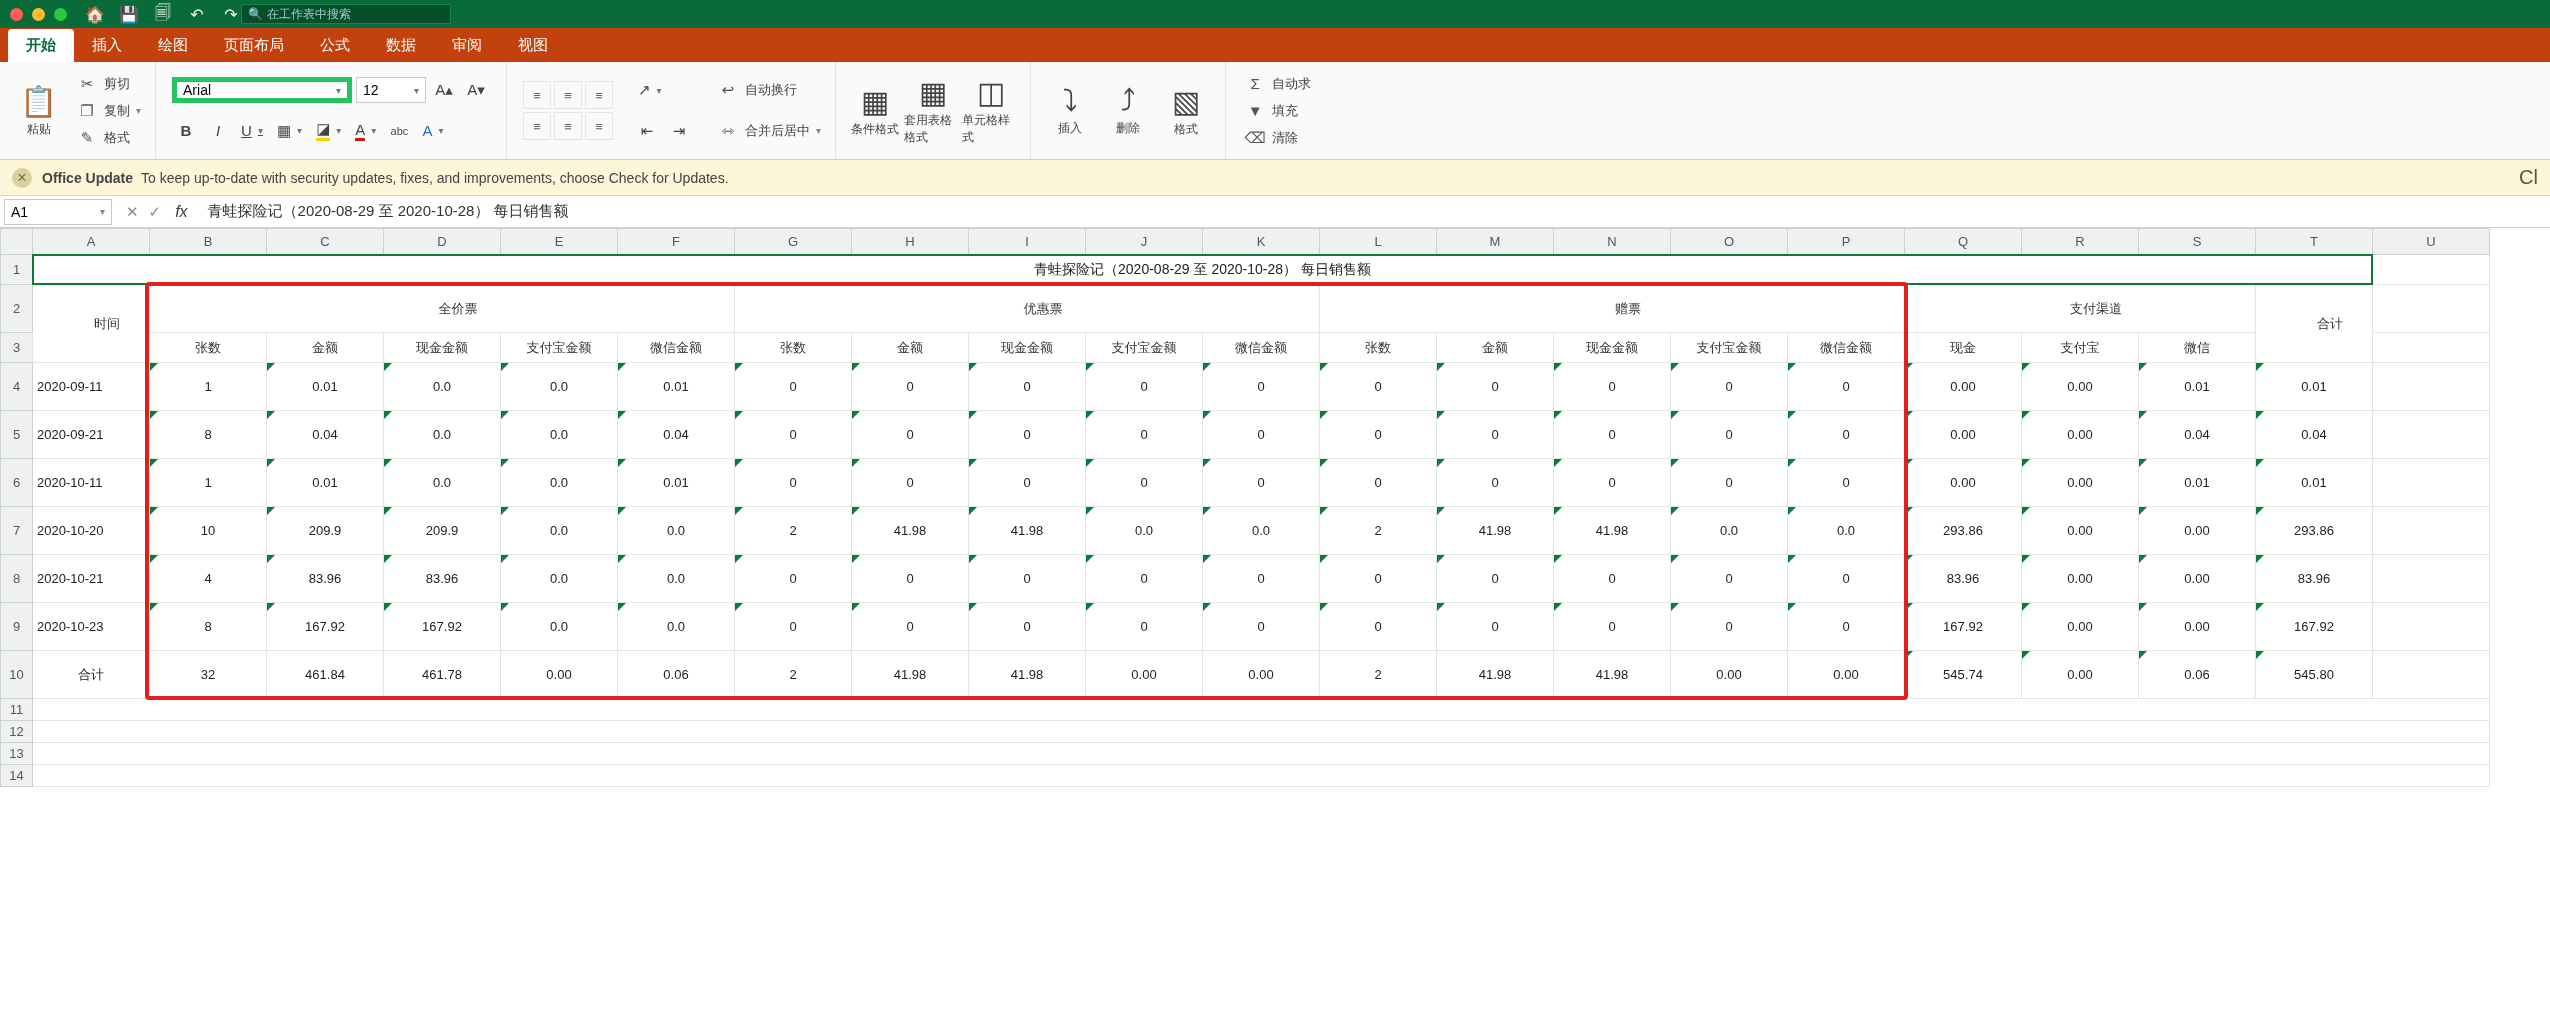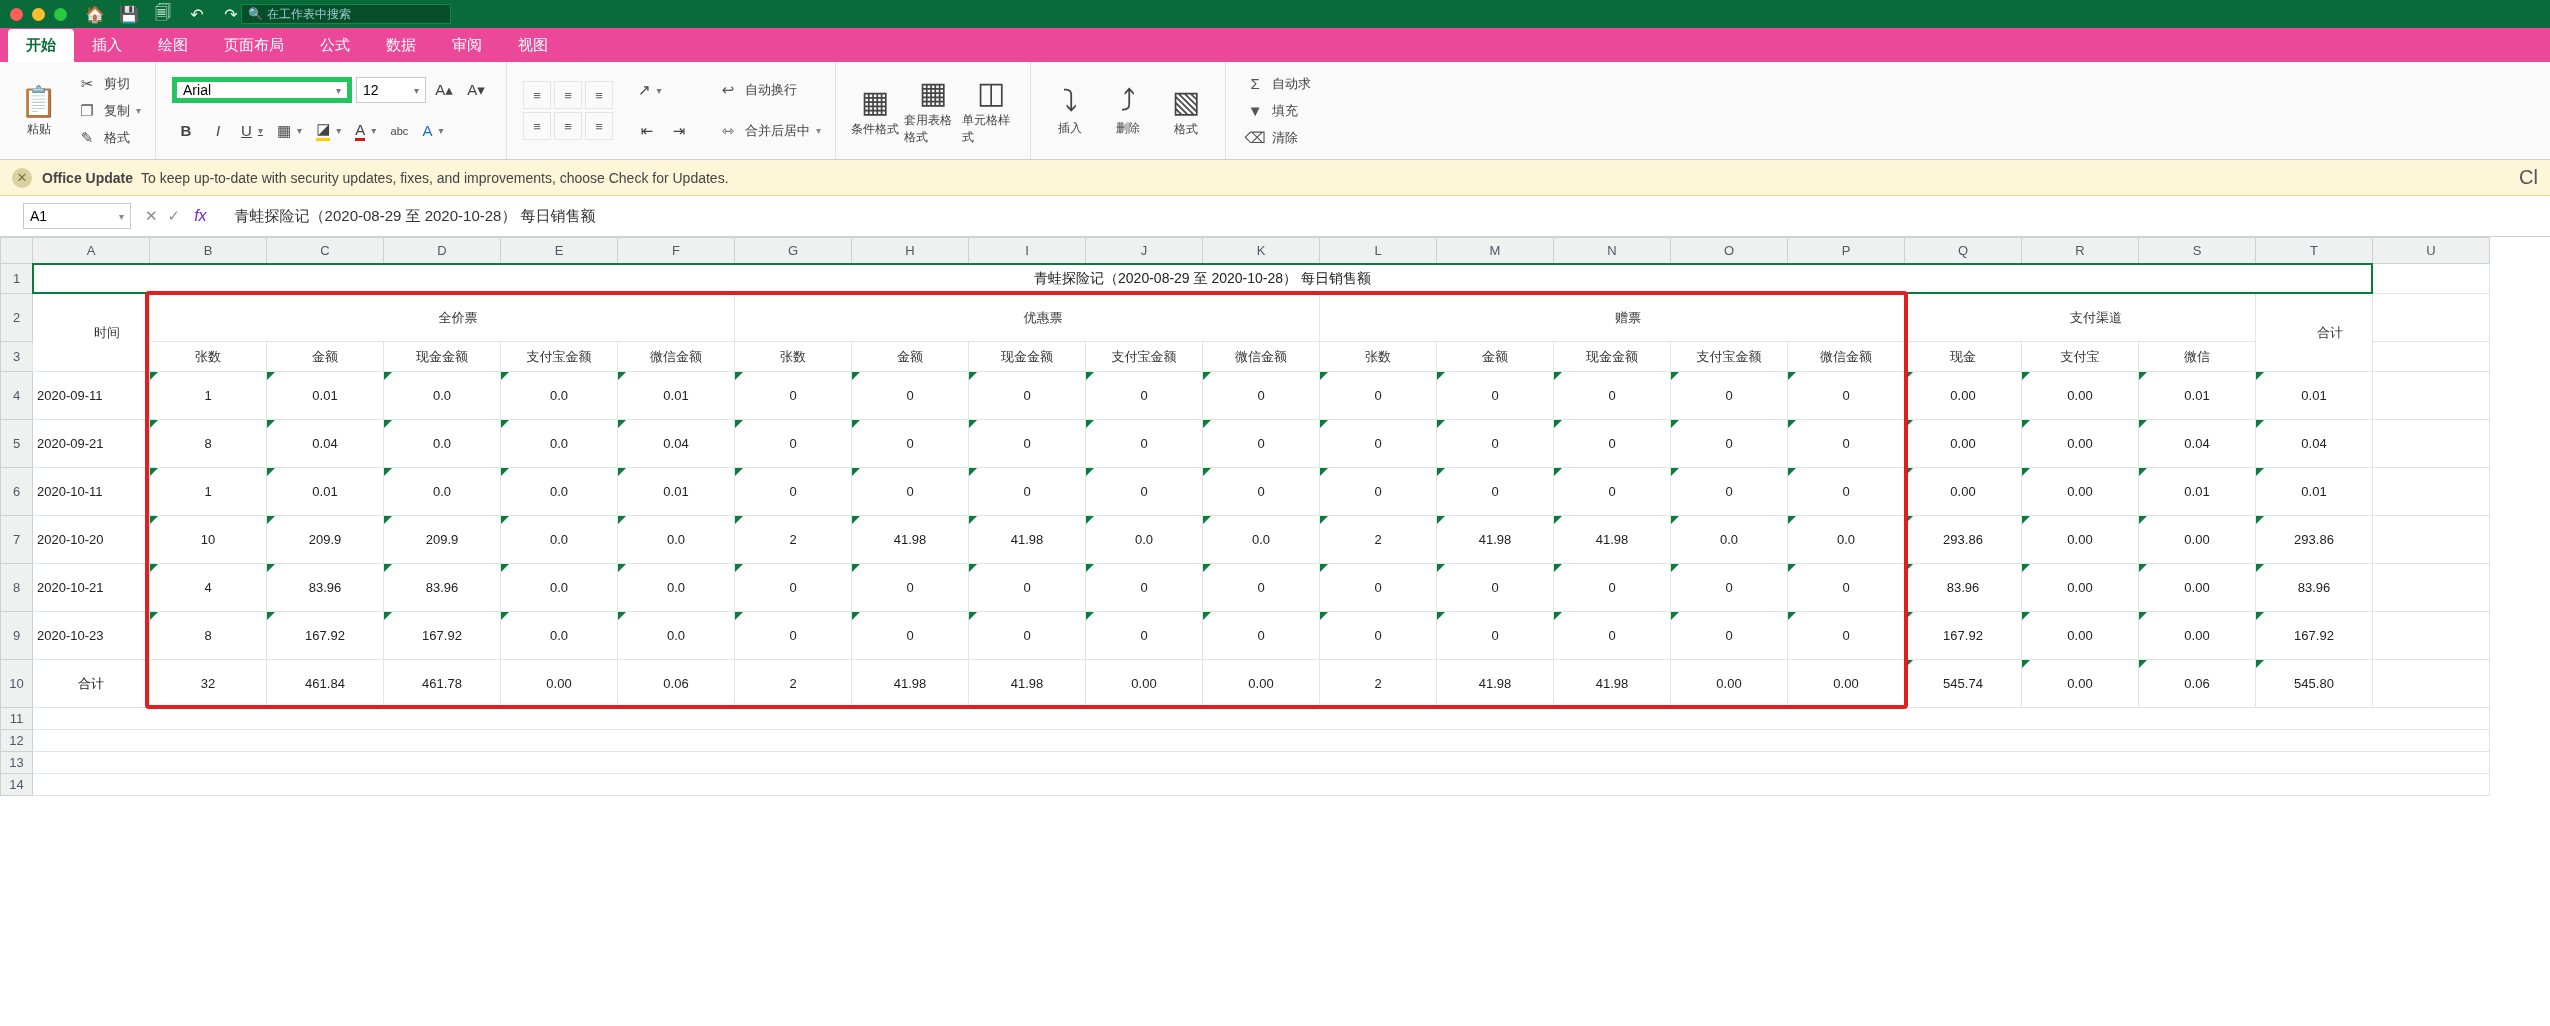--- a/index.html
+++ b/index.html
@@ -15,21 +15,21 @@
   .traffic .dot { width: 13px; height: 13px; border-radius: 50%; }
   .dot.red { background:#ff5f57; } .dot.yel { background:#febc2e; } .dot.grn { background:#28c840; }
   .qat { display:flex; gap:14px; align-items:center; }
   .qat .qi { width:20px; height:20px; display:flex; align-items:center; justify-content:center; color:#e8f3ec; font-size:16px;}
   .title-text { flex:1; text-align:center; font-size:14px; white-space:nowrap; overflow:hidden; text-overflow:ellipsis; }
   .title-text .doc-ico { display:inline-block; margin-right:6px;}
   .search-box { width:210px; height:20px; background:#064e2a; border:1px solid #0f8a4c; color:#9cc; font-size:12px; display:flex; align-items:center; padding:0 6px;}
   .search-box .mag { margin-right:4px; font-size:12px;}
 
   
-  .tabbar { height:34px; background:#ec4899; display:flex; align-items:flex-end; padding-left:8px; }
+  .tabbar { height:34px; background:#c2410c; display:flex; align-items:flex-end; padding-left:8px; }
   .tabbar .tab { padding:7px 18px; color:#fff; font-size:15px; cursor:pointer;}
   .tabbar .tab.active { background:#fff; color:#0a6b3a; border-radius:4px 4px 0 0; font-weight:600;}
 
   
   .ribbon { height:98px; background:#fafafa; border-bottom:1px solid #d0d0d0; display:flex; align-items:stretch; }
   .group { border-right:1px solid #e3e3e3; padding:6px 10px; display:flex; }
   .big-btn { display:flex; flex-direction:column; align-items:center; justify-content:center; width:58px; font-size:12px; color:#444;}
   .big-btn .ico { font-size:30px; margin-bottom:2px;}
   .stack3 { display:flex; flex-direction:column; justify-content:space-around; font-size:13px; color:#444; padding:2px 4px 2px 8px;}
   .stack3 .row { display:flex; align-items:center; gap:6px; height:28px;}
@@ -49,24 +49,24 @@
   .dd { font-size:10px; color:#888;}
 
   
   .banner { height:36px; background:#fdf6d9; border-bottom:1px solid #e3d98f; display:flex; align-items:center; padding:0 12px; font-size:14px; color:#444;}
   .banner .xico { width:20px; height:20px; border-radius:50%; background:#d9d2a0; color:#7a7340; display:flex; align-items:center; justify-content:center; margin-right:10px; font-size:13px;}
   .banner .head { font-weight:600; margin-right:8px;}
   .banner .spacer { flex:1;}
   .banner .cl { font-size:20px; color:#555;}
 
   
-  .fxbar { height:41px; border-bottom:1px solid #d0d0d0; display:flex; align-items:center; background:#fff;padding-left:19px;}
+  .fxbar { height:32px; border-bottom:1px solid #d0d0d0; display:flex; align-items:center; background:#fff;}
   .namebox { width:108px; height:26px; margin-left:4px; border:1px solid #c9c9c9; display:flex; align-items:center; justify-content:space-between; padding:0 6px; font-size:14px;}
   .fx-icons { display:flex; gap:10px; padding:0 14px; color:#8a8a8a; font-size:15px;}
-  .fx-label { font-style:italic; color:#6d28d9; margin-right:24px;}
+  .fx-label { font-style:italic; color:#404040; margin-right:16px;}
   .fx-input { flex:1; font-size:15px; color:#333; padding:0 4px;}
 
   
   .sheet { position:relative; }
   table.grid { border-collapse:collapse; table-layout:fixed; }
   table.grid th.corner { width:32px; height:26px; background:#eef1f0; border:1px solid #ccd3ce; }
   table.grid th.colhdr { height:26px; background:#eef1f0; border:1px solid #ccd3ce; color:#556; font-weight:400; font-size:13px; text-align:center;}
   table.grid th.rowhdr { width:32px; background:#eef1f0; border:1px solid #ccd3ce; color:#556; font-weight:400; font-size:13px; text-align:center;}
   table.grid td.cell { border:1px solid #e2e6e3; height:30px; font-size:13px; color:#222; text-align:center; position:relative; background:#fff;}
   table.grid td.cell.left { text-align:left; padding-left:4px;}

